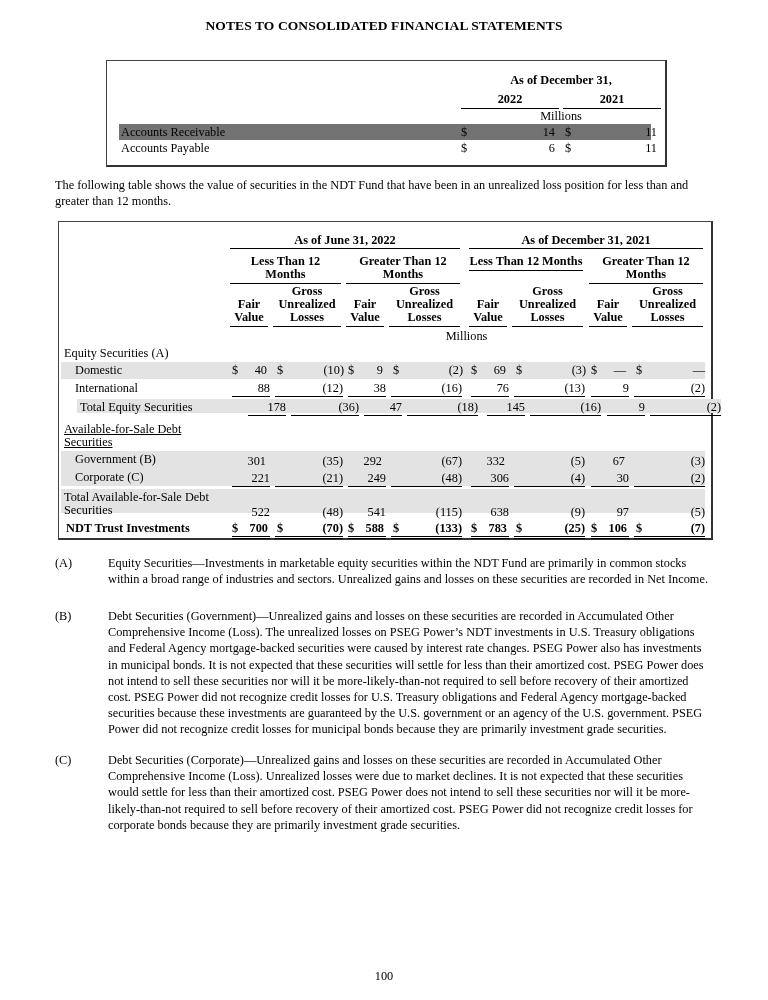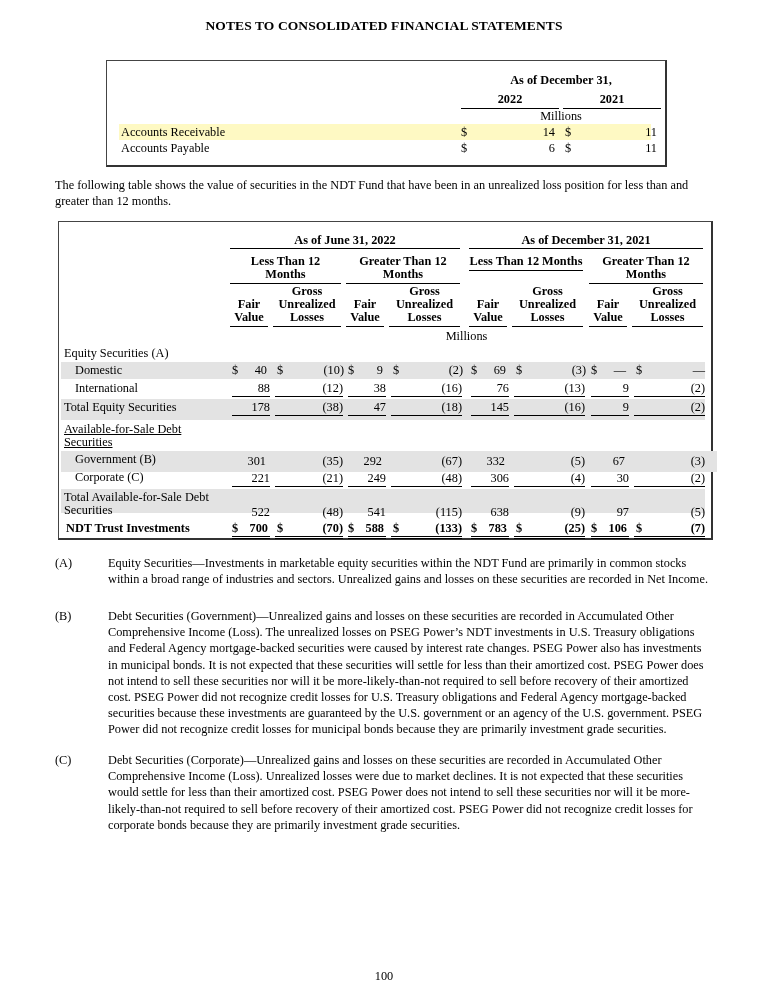--- a/index.html
+++ b/index.html
@@ -16,21 +16,21 @@
     position:absolute; left:106px; top:60px; width:558px; height:104px;
     border:1px solid #444; border-right:2px solid #333; border-bottom:2px solid #333;
   }
   .t1 { position:absolute; left:12px; top:0; width:532px; height:100%; }
   .t1 .hdr-asof { position:absolute; left:342px; width:200px; top:12px; text-align:center; font-weight:bold; }
   .t1 .hdr-year { position:absolute; top:31px; font-weight:bold; text-align:center; border-bottom:1.5px solid #000; padding-bottom:1px; }
   .t1 .hdr-y1 { left:342px; width:98px; }
   .t1 .hdr-y2 { left:444px; width:98px; }
   .t1 .units { position:absolute; left:342px; width:200px; top:48px; text-align:center; }
   .t1 .row { position:absolute; left:0; width:532px; height:16px; line-height:16px; }
-  .t1 .row.shade { background:#fef9c3; }
+  .t1 .row.shade { background:#737373; }
   .t1 .row .lbl { position:absolute; left:2px; }
   .t1 .row .cur { position:absolute; }
   .t1 .row .val { position:absolute; text-align:right; }
 
   .intro {
     position:absolute; left:55px; top:177px; width:660px; line-height:16px;
   }
   
   .box2 {
     position:absolute; left:58px; top:221px; width:652px; height:316px;
@@ -133,35 +133,35 @@
     <span class="cell ul" style="left:171px;width:38px;top:1px;">88</span>
     <span class="cell ul" style="left:214px;width:68px;top:1px;">(12)</span>
     <span class="cell ul" style="left:287px;width:38px;top:1px;">38</span>
     <span class="cell ul" style="left:330px;width:71px;top:1px;">(16)</span>
     <span class="cell ul" style="left:410px;width:38px;top:1px;">76</span>
     <span class="cell ul" style="left:453px;width:71px;top:1px;">(13)</span>
     <span class="cell ul" style="left:530px;width:38px;top:1px;">9</span>
     <span class="cell ul" style="left:573px;width:71px;top:1px;">(2)</span>
   </div>
 
-  <div class="row2 shade" style="top:177px;height:21px;">
+  <div class="row2 shade" style="top:177px;height:14px;margin-left:16px;">
     <div class="lbl2" style="left:3px;top:1px;">Total Equity Securities</div>
     <span class="cell ul" style="left:171px;width:38px;top:1px;">178</span>
-    <span class="cell ul" style="left:214px;width:68px;top:1px;">(38)</span>
+    <span class="cell ul" style="left:214px;width:68px;top:1px;">(36)</span>
     <span class="cell ul" style="left:287px;width:38px;top:1px;">47</span>
     <span class="cell ul" style="left:330px;width:71px;top:1px;">(18)</span>
     <span class="cell ul" style="left:410px;width:38px;top:1px;">145</span>
     <span class="cell ul" style="left:453px;width:71px;top:1px;">(16)</span>
     <span class="cell ul" style="left:530px;width:38px;top:1px;">9</span>
     <span class="cell ul" style="left:573px;width:71px;top:1px;">(2)</span>
   </div>
 
   <div class="lbl2" style="top:201px;left:5px;width:140px;line-height:13px;text-decoration:underline;">Available-for-Sale Debt Securities</div>
 
-  <div class="row2 shade" style="top:229px;height:21px;padding-left:12px;">
+  <div class="row2 shade" style="top:229px;height:35px;">
     <div class="lbl2 ind" style="top:1px;">Government (B)</div>
     <span class="cell" style="left:171px;width:34px;top:3px;">301</span>
     <span class="cell" style="left:214px;width:68px;top:3px;">(35)</span>
     <span class="cell" style="left:287px;width:34px;top:3px;">292</span>
     <span class="cell" style="left:330px;width:71px;top:3px;">(67)</span>
     <span class="cell" style="left:410px;width:34px;top:3px;">332</span>
     <span class="cell" style="left:453px;width:71px;top:3px;">(5)</span>
     <span class="cell" style="left:530px;width:34px;top:3px;">67</span>
     <span class="cell" style="left:573px;width:71px;top:3px;">(3)</span>
   </div>

